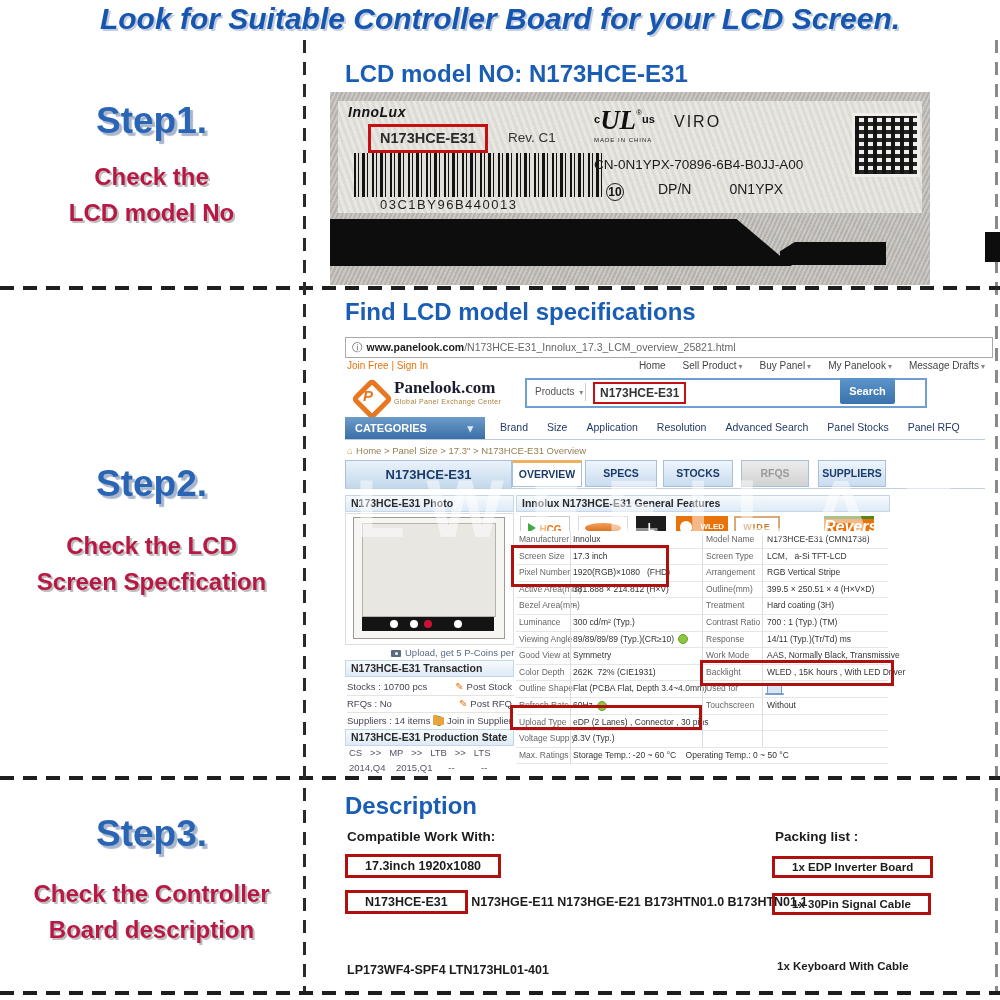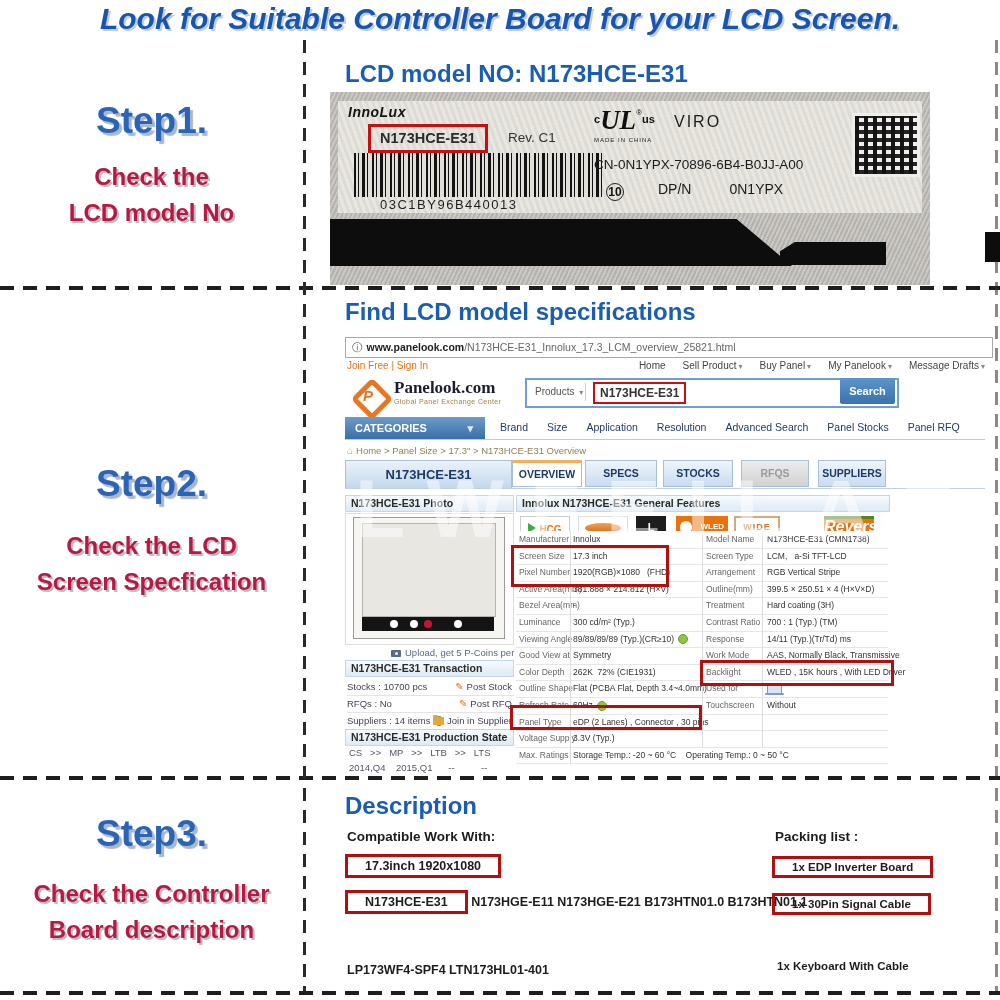--- a/index.html
+++ b/index.html
@@ -56,21 +56,21 @@
   .info-i::before{content:"\24d8";margin-right:4px;color:#555;}
   .joinfree{left:347px;top:360px;font-size:10px;color:#e8720c;}
   .topnav{left:0;top:360px;width:985px;display:flex;justify-content:flex-end;gap:17px;font-size:10px;color:#444;}
   .chev::after{content:"\25be";font-size:8px;color:#888;margin-left:2px;}
   .logo-diamond{left:352px;top:379px;width:34px;height:34px;}
   .logo-diamond::before{content:"";position:absolute;left:5px;top:5px;width:20px;height:20px;border:5px solid #e87722;
                         border-radius:5px;transform:rotate(45deg);}
   .logo-p{position:absolute;left:11px;top:8px;font-size:15px;font-weight:bold;font-style:italic;color:#e87722;}
   .logo-name{left:394px;top:378px;font-family:"Liberation Serif",serif;font-size:17px;font-weight:bold;color:#1c1c30;text-align:right;}
   .logo-tag{left:394px;top:398px;font-size:7px;color:#a8823e;letter-spacing:.4px;}
-  .searchbox{left:525px;top:378px;width:370px;height:26px;border:2px solid #6f9fd2;background:#fff;}
+  .searchbox{left:525px;top:378px;width:370px;height:26px;border:2px solid #6f9fd2;background:#fff;padding-left:28px;}
   .products{position:absolute;left:8px;top:6px;font-size:10px;color:#555;}
   .searchbox .divline{position:absolute;left:58px;top:3px;width:1px;height:18px;background:#ccc;}
   .query-redbox{position:absolute;left:66px;top:2px;width:84px;height:18px;border:2px solid #c41010;
                 font-size:12px;font-weight:bold;color:#333;line-height:18px;padding-left:5px;}
   .search-btn{left:840px;top:378px;width:55px;height:26px;background:linear-gradient(#5c94cc,#3a72ad);
               color:#fff;font-size:11px;font-weight:bold;text-align:center;line-height:26px;border-radius:2px;}
   .catbar{left:345px;top:417px;width:130px;height:22px;background:linear-gradient(#6d9cc9,#3a6ea8);
           color:#fff;font-size:11px;font-weight:bold;line-height:22px;padding-left:10px;}
   .catbar .chev2{position:absolute;right:12px;top:0;color:#dfe9f5;}
   .catmenu{left:500px;top:421px;width:485px;display:flex;gap:19px;font-size:10.5px;color:#223a66;white-space:nowrap;overflow:hidden;}
@@ -342,21 +342,21 @@
         <span class="sr-label">Used for</span>
         <span class="sr-value"><span class="laptop-icon"></span></span>
       </div>
       <div class="spec-row" style="top: 166px;">
         <span class="sl-label">Refresh Rate</span>
         <span class="sl-value">60Hz<span class="green-dot"></span></span>
         <span class="sr-label">Touchscreen</span>
         <span class="sr-value">Without</span>
       </div>
       <div class="spec-row" style="top: 182.6px;">
-        <span class="sl-label">Panel Type</span>
+        <span class="sl-label">Upload Type</span>
         <span class="sl-value">eDP (2 Lanes) , Connector , 30 pins</span>
       </div>
       <div class="spec-row" style="top: 199.2px;">
         <span class="sl-label">Voltage Supply</span>
         <span class="sl-value">3.3V (Typ.)</span>
       </div>
       <div class="spec-row" style="top: 215.8px;">
         <span class="sl-label">Max. Ratings</span>
         <span class="sl-value">Storage Temp.: -20 ~ 60 °C    Operating Temp.: 0 ~ 50 °C</span>
       </div>

